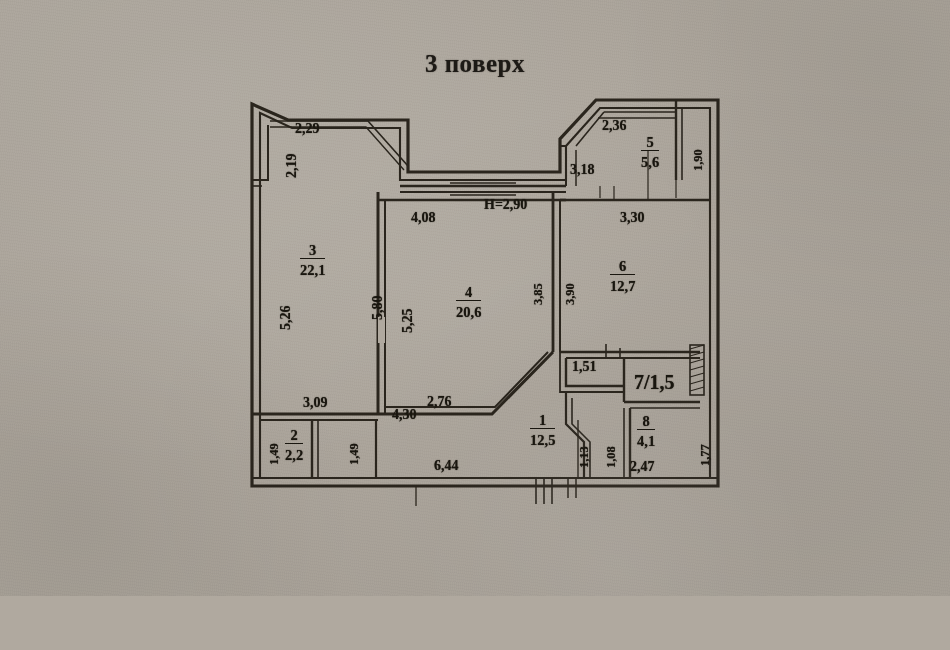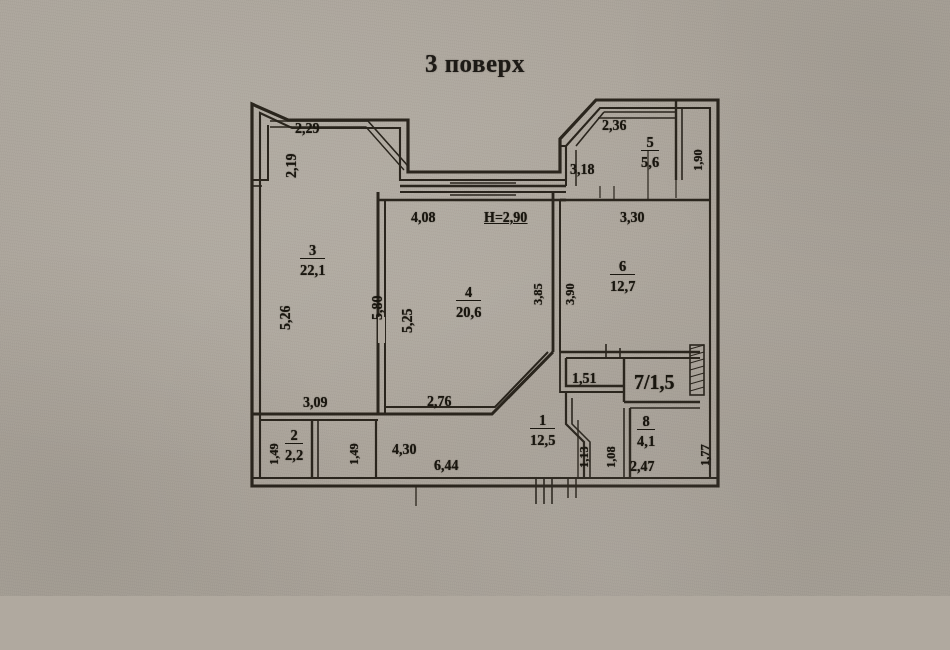--- a/index.html
+++ b/index.html
@@ -240,50 +240,50 @@
     <span class="num">3</span>
     <span class="area">22,1</span>
   </div>
 
   <div class="lbl" style="left:303px; top:396px;">3,09</div>
 
   <div class="lbl vert" style="left:371px; top:320px;">5,80</div>
   <div class="lbl vert" style="left:401px; top:333px;">5,25</div>
 
   <div class="lbl" style="left:411px; top:211px;font-family:Liberation Serif, serif;">4,08</div>
-  <div class="lbl" style="left:484px; top:211px;text-decoration:underline;">Н=2,90</div>
+  <div class="lbl" style="left:484px; top:198px;">Н=2,90</div>
 
   <div class="roomlbl" style="left:456px; top:285px;">
     <span class="num">4</span>
     <span class="area">20,6</span>
   </div>
 
   <div class="lbl" style="left:427px; top:395px;">2,76</div>
-  <div class="lbl" style="left:392px; top:443px;">4,30</div>
+  <div class="lbl" style="left:392px; top:408px;">4,30</div>
   <div class="lbl" style="left:434px; top:459px;">6,44</div>
 
   <div class="lbl" style="left:602px; top:119px;">2,36</div>
   <div class="lbl vert sm" style="left:692px; top:171px;">1,90</div>
   <div class="lbl" style="left:570px; top:163px;">3,18</div>
 
   <div class="roomlbl" style="left:641px; top:135px;">
     <span class="num">5</span>
     <span class="area">5,6</span>
   </div>
 
   <div class="lbl" style="left:620px; top:211px;">3,30</div>
   <div class="lbl vert sm" style="left:532px; top:305px;">3,85</div>
   <div class="lbl vert sm" style="left:564px; top:305px;">3,90</div>
 
   <div class="roomlbl" style="left:610px; top:259px;">
     <span class="num">6</span>
     <span class="area">12,7</span>
   </div>
 
-  <div class="lbl" style="left:572px; top:372px;">1,51</div>
+  <div class="lbl" style="left:572px; top:360px;">1,51</div>
 
   <div class="roomlbl flat" style="left:634px; top:372px;">7/1,5</div>
 
   <div class="roomlbl" style="left:530px; top:413px;">
     <span class="num">1</span>
     <span class="area">12,5</span>
   </div>
 
   <div class="roomlbl" style="left:637px; top:414px;">
     <span class="num">8</span>

